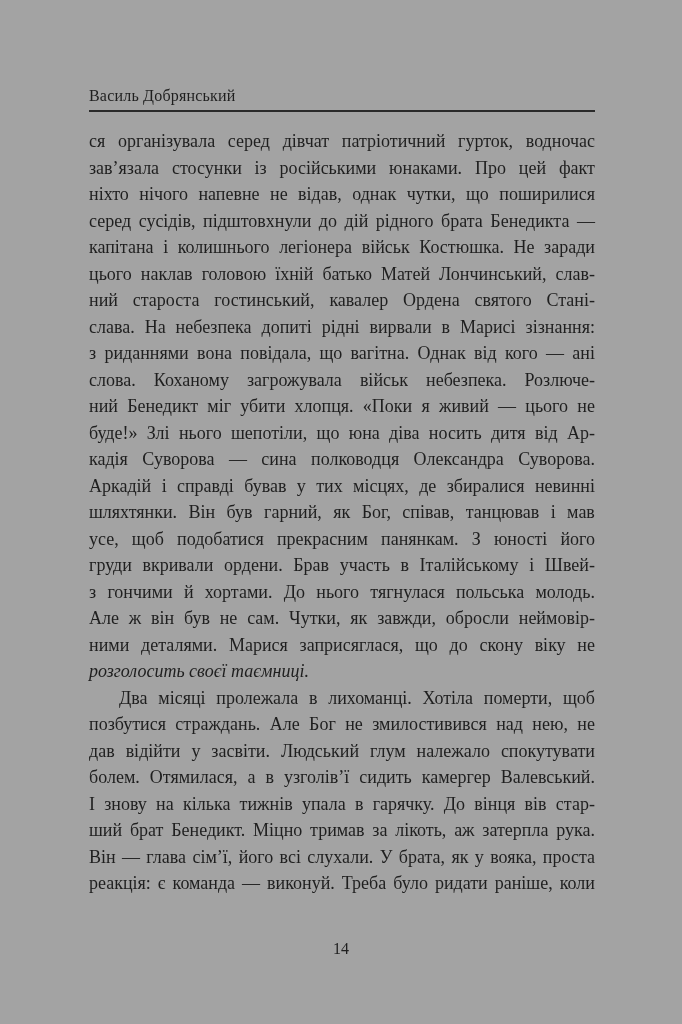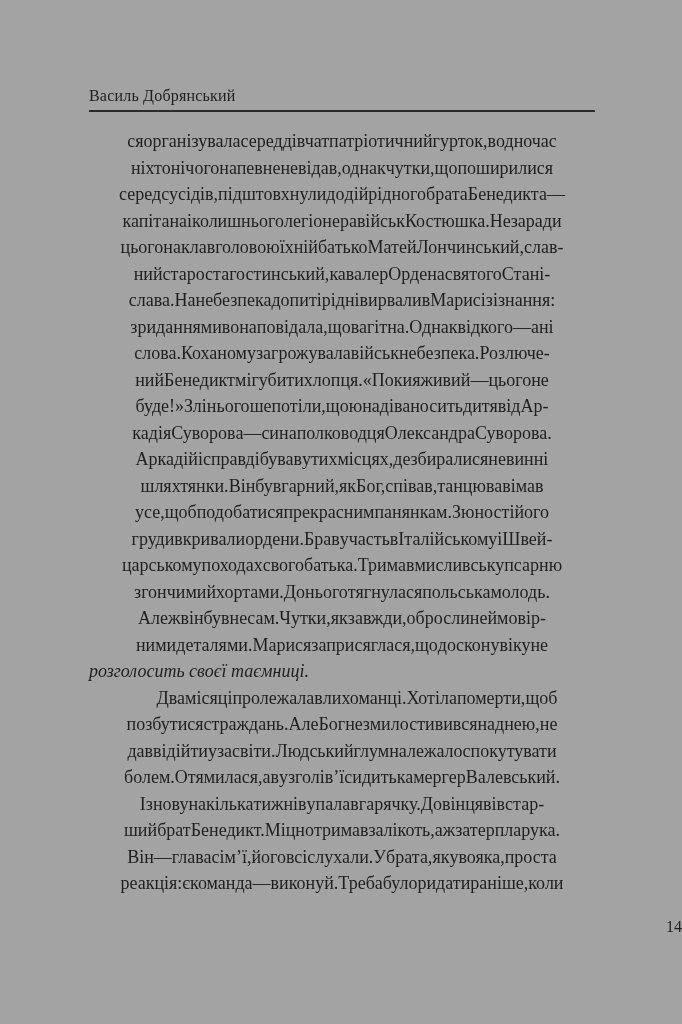--- a/index.html
+++ b/index.html
@@ -32,61 +32,71 @@
   .body-text {
     position: absolute;
     left: 89px;
     top: 128px;
     width: 506px;
     font-size: 18px;
     color: #1f1f1f;
   }
   .line {
     display: flex;
-    justify-content: center;
+    justify-content: space-between;
     align-items: baseline;
     height: 26.5px;
     line-height: 26.5px;
     white-space: nowrap;
   }
   .line span { flex: 0 0 auto; }
   .line-left {
     display: block;
     text-align: left;
     font-style: italic;
   }
   .indent {
     padding-left: 30px;
   }
   .page-number {
     position: absolute;
     left: 0;
-    top: 918px;
+    top: 940px;
     width: 682px;
-    text-align: right;
+    text-align: center;
     font-size: 16px;
     color: #1f1f1f;
   }
 </style>
 </head>
 <body>
 
 <div class="book-page">
   <div class="running-header">
     <span>Василь Добрянський</span>
   </div>
   <div class="body-text">
       <div class="line">
         <span>ся</span>
         <span>організувала</span>
         <span>серед</span>
         <span>дівчат</span>
         <span>патріотичний</span>
         <span>гурток,</span>
         <span>водночас</span>
+      </div>
+      <div class="line">
+        <span>зав’язала</span>
+        <span>стосунки</span>
+        <span>із</span>
+        <span>російськими</span>
+        <span>юнаками.</span>
+        <span>Про</span>
+        <span>цей</span>
+        <span>факт</span>
       </div>
       <div class="line">
         <span>ніхто</span>
         <span>нічого</span>
         <span>напевне</span>
         <span>не</span>
         <span>відав,</span>
         <span>однак</span>
         <span>чутки,</span>
         <span>що</span>
@@ -238,29 +248,20 @@
         <span>вкривали</span>
         <span>ордени.</span>
         <span>Брав</span>
         <span>участь</span>
         <span>в</span>
         <span>Італійському</span>
         <span>і</span>
         <span>Швей-</span>
       </div>
       <div class="line">
-        <span>царському</span>
-        <span>походах</span>
-        <span>свого</span>
-        <span>батька.</span>
-        <span>Тримав</span>
-        <span>мисливську</span>
-        <span>псарню</span>
-      </div>
-      <div class="line">
         <span>з</span>
         <span>гончими</span>
         <span>й</span>
         <span>хортами.</span>
         <span>До</span>
         <span>нього</span>
         <span>тягнулася</span>
         <span>польська</span>
         <span>молодь.</span>
       </div>

